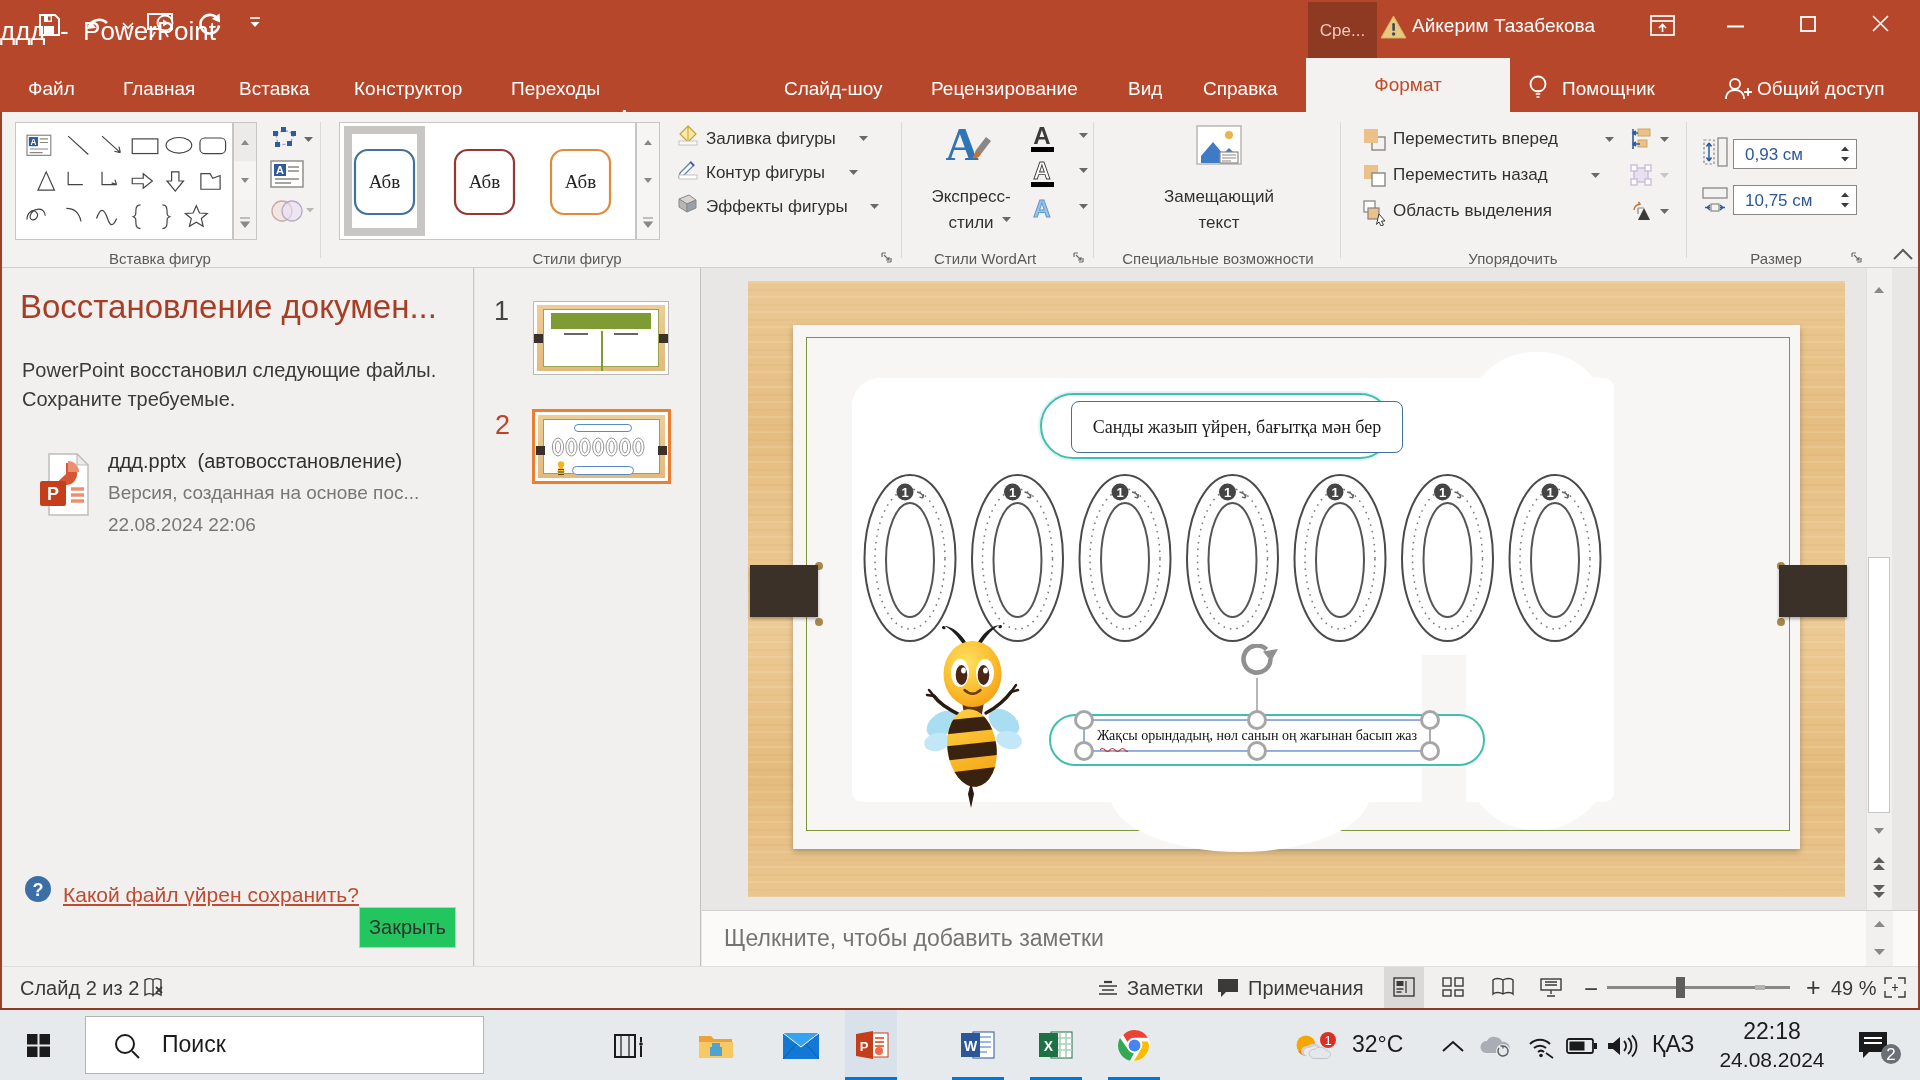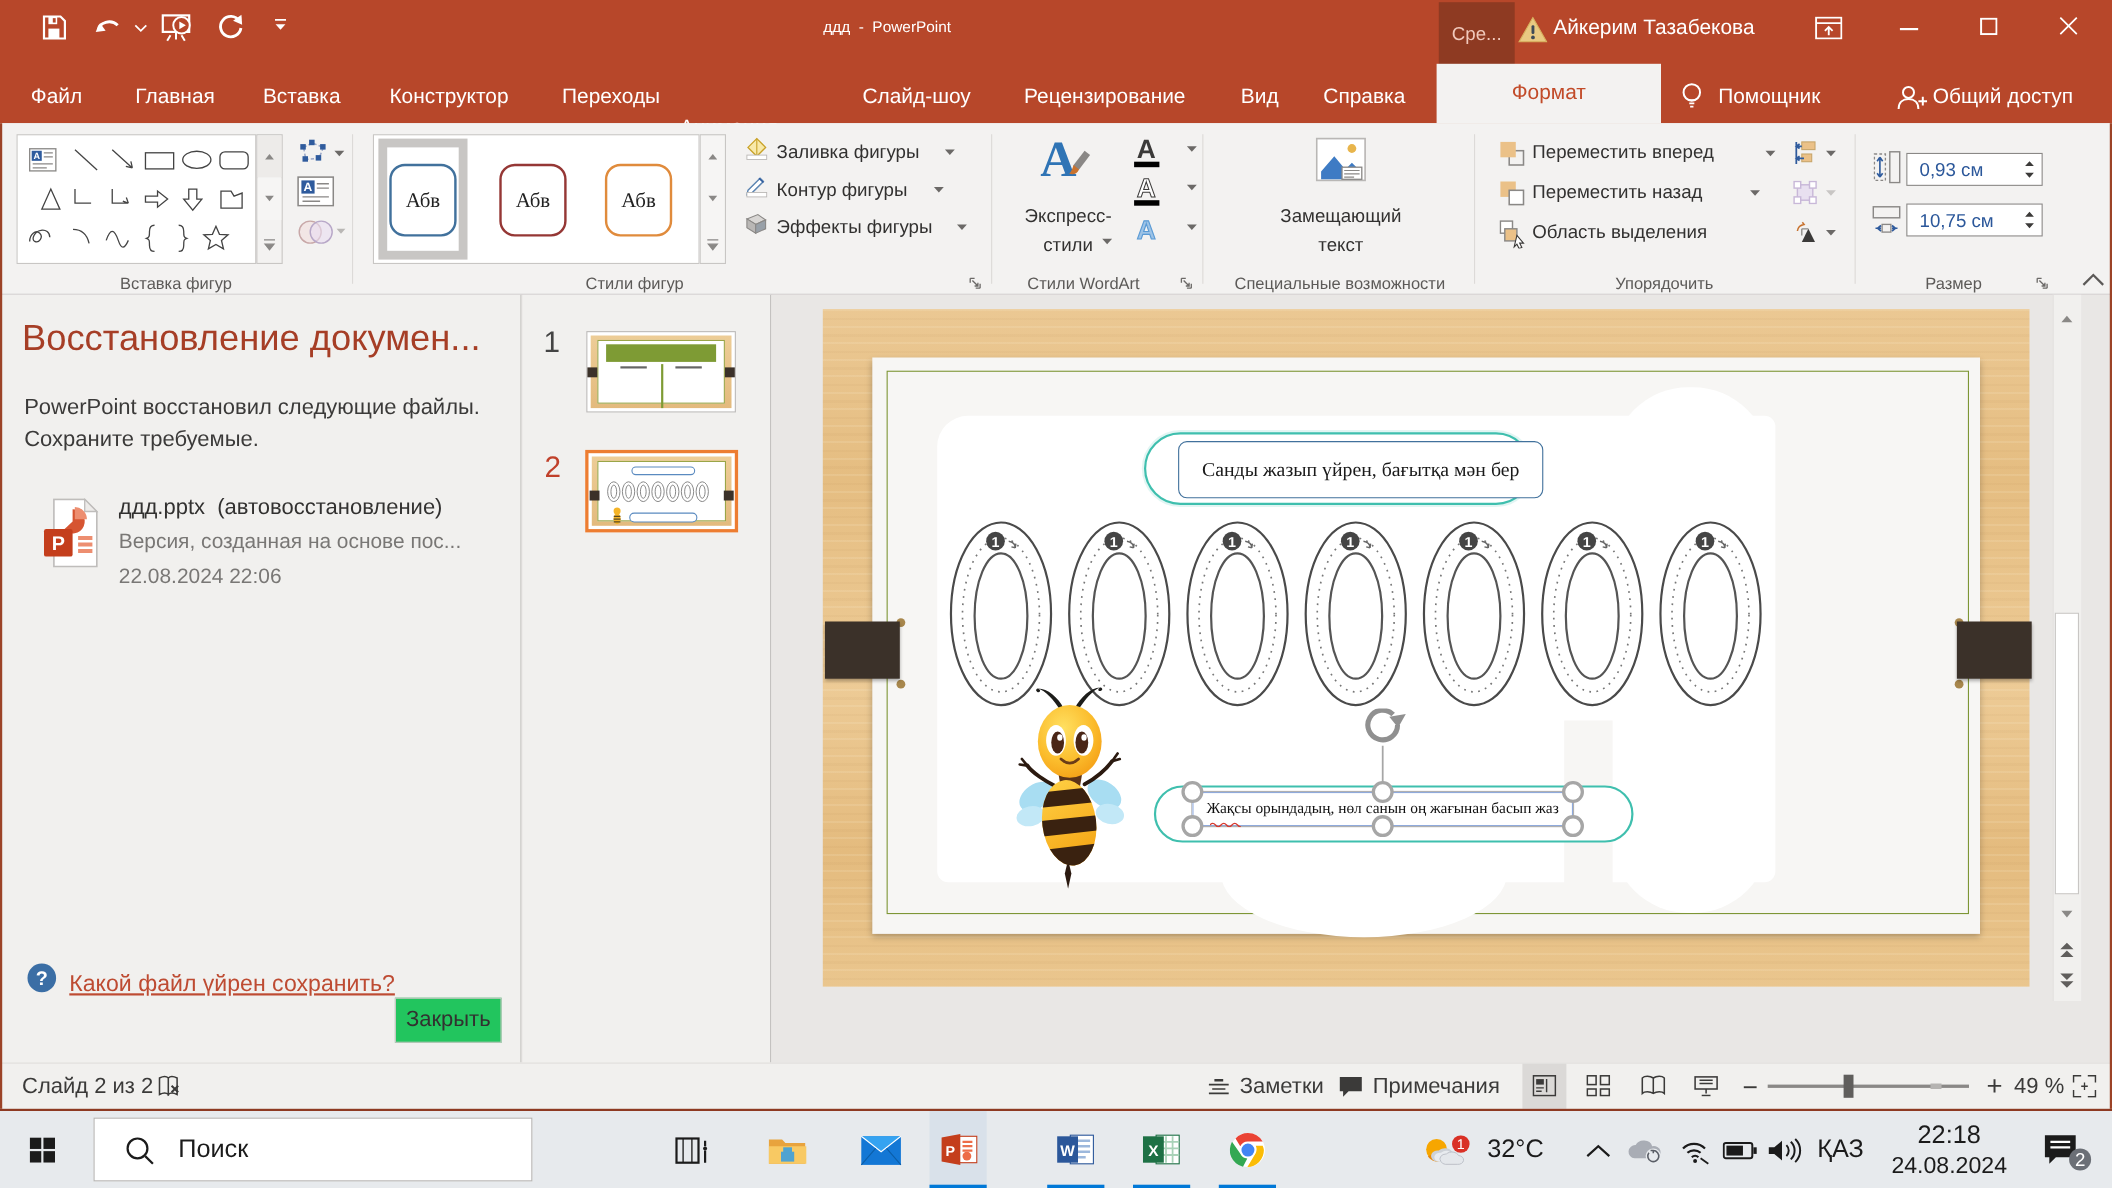--- a/index.html
+++ b/index.html
@@ -5,21 +5,21 @@
 font-family:"Liberation Sans",sans-serif;}
 *{box-sizing:border-box;}
 .abs{position:absolute;}
 #page{position:relative;width:1920px;height:1080px;background:#E9E7E5;}
 
 #titlebar{left:0;top:0;width:1920px;height:112px;background:#B7472A;}
 .tabtxt{position:absolute;top:74px;height:30px;line-height:30px;color:#fff;font-size:19px;white-space:nowrap;}
 #fmt-tab{position:absolute;left:1306px;top:58px;width:204px;height:54px;background:#F3F2F1;}
 #fmt-tab span{position:absolute;left:0;right:0;top:16px;text-align:center;color:#C24B29;font-size:19px;}
 #sre-btn{position:absolute;left:1308px;top:2px;width:69px;height:58px;background:#8E3A22;color:#F1C9BC;font-size:17px;text-align:center;line-height:58px;}
-#apptitle{position:absolute;left:0px;top:16px;width:1586px;text-align:center;color:#fff;font-size:14px;padding-left:27px;}
+#apptitle{position:absolute;left:0px;top:16px;width:1586px;text-align:left;color:#fff;font-size:26px;}
 #username{position:absolute;left:1412px;top:15px;color:#fff;font-size:19px;}
 
 #ribbon{left:0;top:112px;width:1920px;height:156px;background:#F3F2F1;border-bottom:1px solid #D0CECE;}
 .gsep{position:absolute;top:10px;height:136px;width:1px;background:#DCDAD8;}
 .glabel{position:absolute;top:138px;font-size:15px;color:#5C5A58;white-space:nowrap;transform:translateX(-50%);}
 .rbtxt{position:absolute;font-size:17px;color:#323130;white-space:nowrap;}
 
 #recovery{left:0;top:268px;width:474px;height:698px;background:#F1F0EE;border-right:1px solid #C8C6C4;}
 #thumbs{left:475px;top:268px;width:226px;height:698px;background:#F1F0EE;border-right:1px solid #C4C2C0;}
 
@@ -544,20 +544,29 @@
  <svg class="abs" style="left:1166px;top:550px" width="22" height="26" viewBox="0 0 22 26">
         <path d="M6 10 l5 6 5 -6z" fill="#8A8886"></path>
       </svg>
  <svg class="abs" style="left:1166px;top:585px" width="22" height="22" viewBox="0 0 22 22">
         <path d="M5 10 l6 -6 6 6z M5 17 l6 -6 6 6z" fill="#605E5C"></path>
       </svg>
  <svg class="abs" style="left:1166px;top:613px" width="22" height="22" viewBox="0 0 22 22">
         <path d="M5 4 l6 6 6 -6z M5 11 l6 6 6 -6z" fill="#605E5C"></path>
       </svg>
 </div>
+<div class="abs" id="notes">
+ <div class="abs" style="left:22px;top:14px;font-size:23px;color:#767472;">Щелкните, чтобы добавить заметки</div>
+ <div class="abs" style="left:1164px;top:0;width:27px;height:55px;background:#F1F0EE;">
+  <svg width="27" height="55" viewBox="0 0 27 55">
+          <path d="M8 16 l5.5 -6 5.5 6z" fill="#8A8886"></path>
+          <path d="M8 38 l5.5 6 5.5 -6z" fill="#8A8886"></path>
+        </svg>
+ </div>
+</div>
 <div class="abs" id="statusbar">
  <div class="abs" style="left:20px;top:10px;font-size:20px;color:#3B3A39;">Слайд 2 из 2</div>
  <svg class="abs" style="left:143px;top:10px" width="24" height="22" viewBox="0 0 24 22">
   <path d="M2 3 c4 -2 6 -2 8 0 v15 c-2 -2 -4 -2 -8 0 z M10 3 c2 -2 4 -2 8 0 v15 c-4 -2 -6 -2 -8 0 z" fill="none" stroke="#3B3A39" stroke-width="1.4"></path>
   <path d="M13 10 l6 6 M19 10 l-6 6" stroke="#3B3A39" stroke-width="1.8"></path>
  </svg>
  <svg class="abs" style="left:1097px;top:11px" width="22" height="20" viewBox="0 0 22 20">
   <path d="M2 16h18M5 12h12M2 8h18" stroke="#3B3A39" stroke-width="1.5"></path>
         <path d="M7 4h8" stroke="#3B3A39" stroke-width="2.2"></path>
  </svg>

